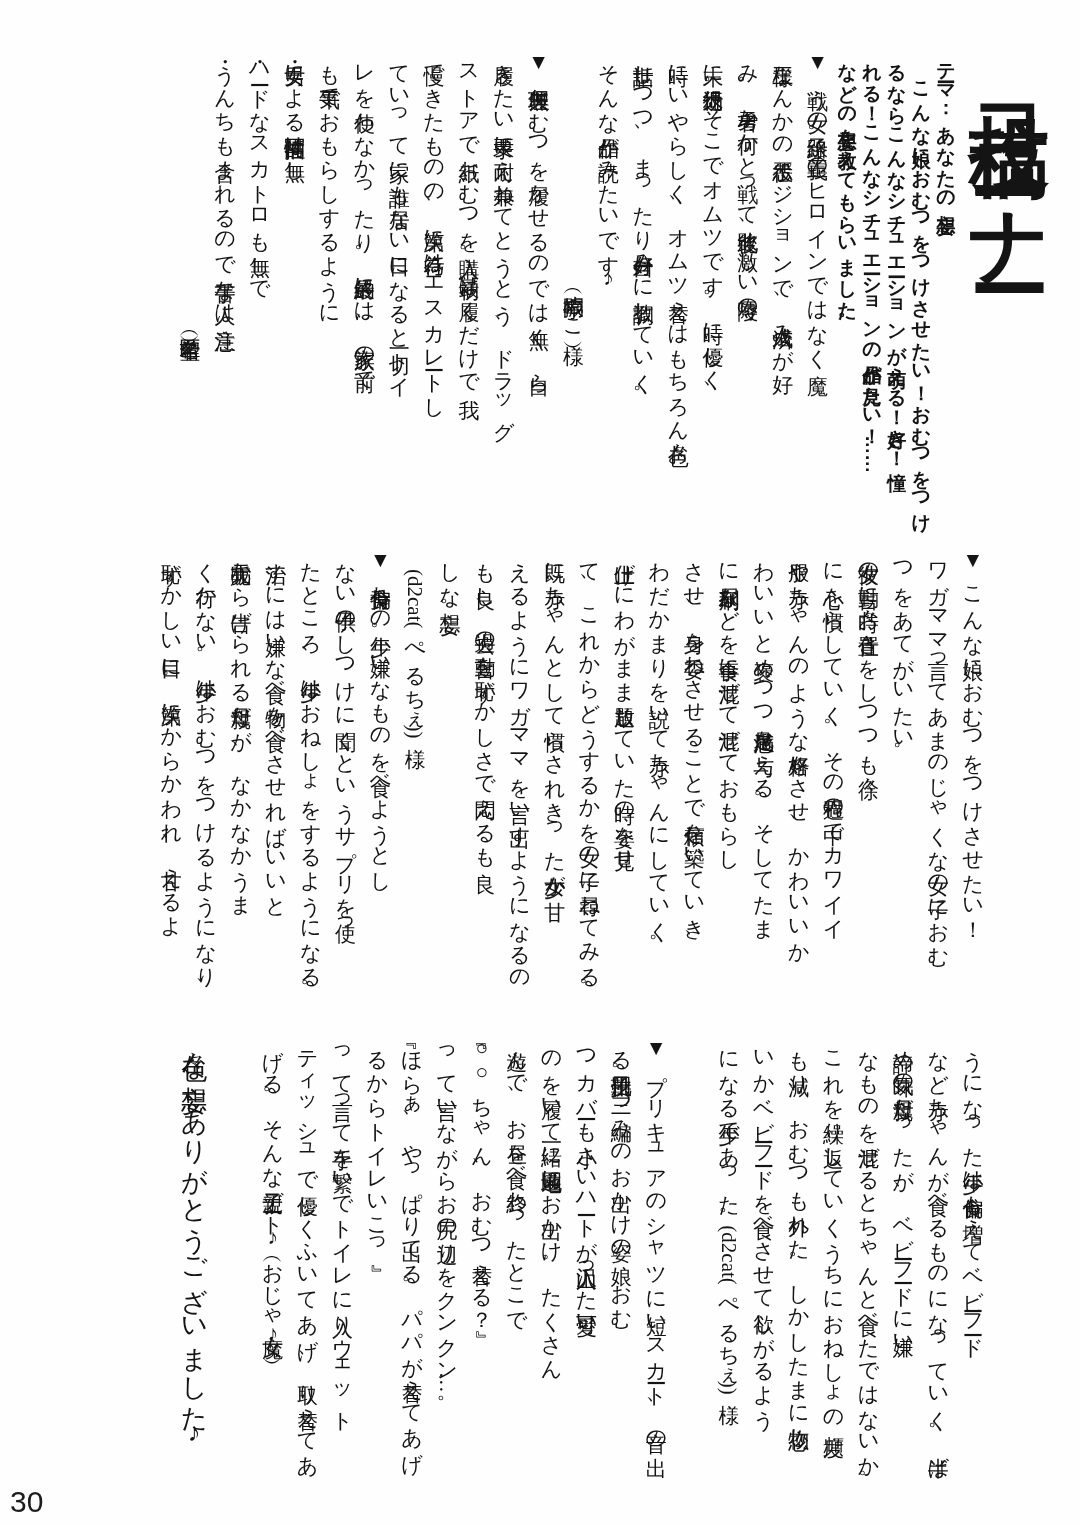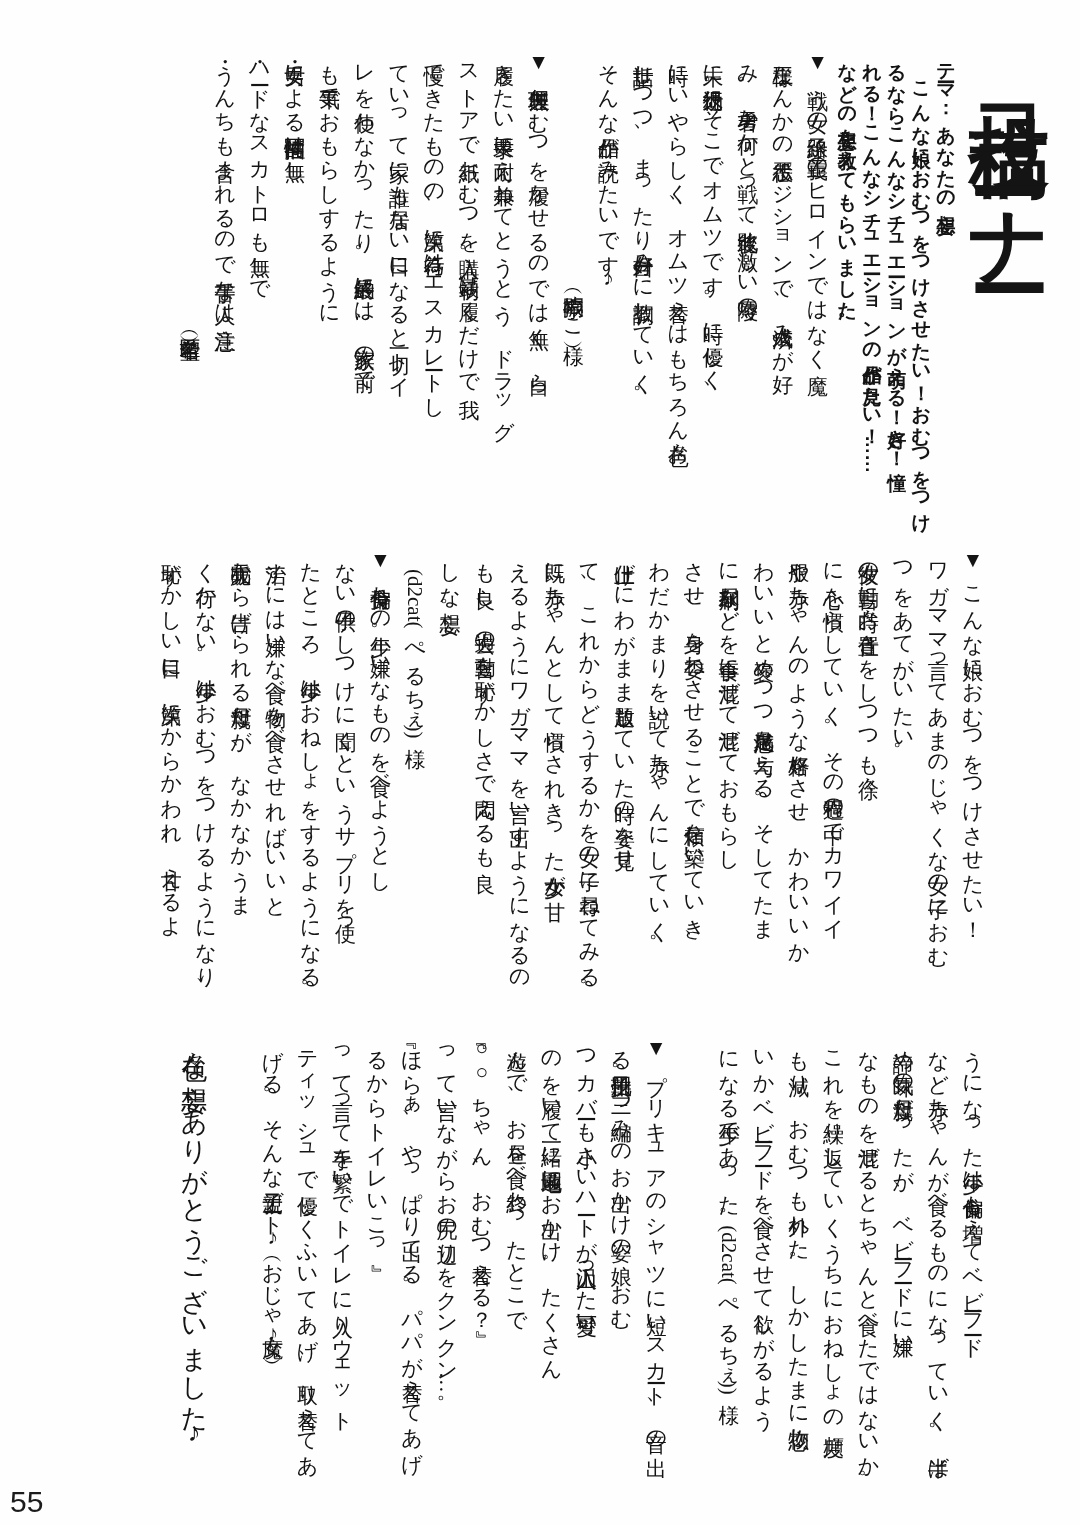--- a/index.html
+++ b/index.html
@@ -142,15 +142,15 @@
 『○○ちゃん、おむつ替える？』
 って言いながらお尻の辺りをクンクン…。
 『ほらぁ、やっぱり出てる。パパが替えてあげ
 るからトイレいこっ』
 って言って手を繋いでトイレに入りウェット
 ティッシュで優しくふいてあげ、取り替えてあ
 げる。そんな親子デート♪（おじゃ魔女♪）</p>
     <p class="closing">色々な妄想、ありがとうございました♪</p>
   </div>
 
-  <div class="page-number">55</div>
+  <div class="page-number">30</div>
 
 </div>
 
 </body></html>

